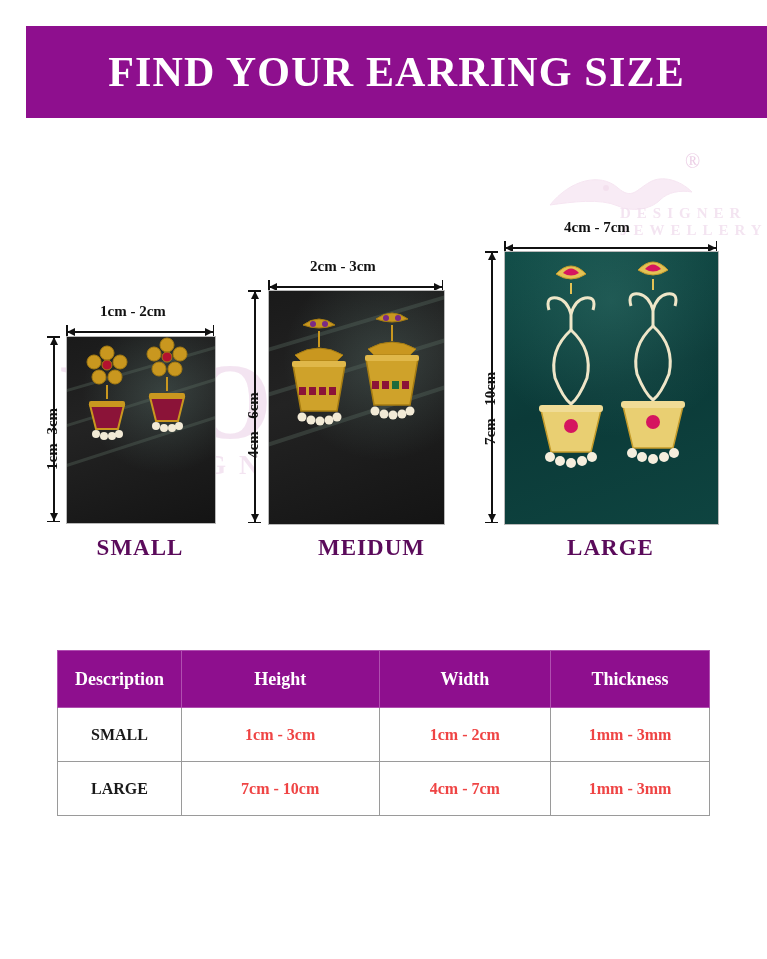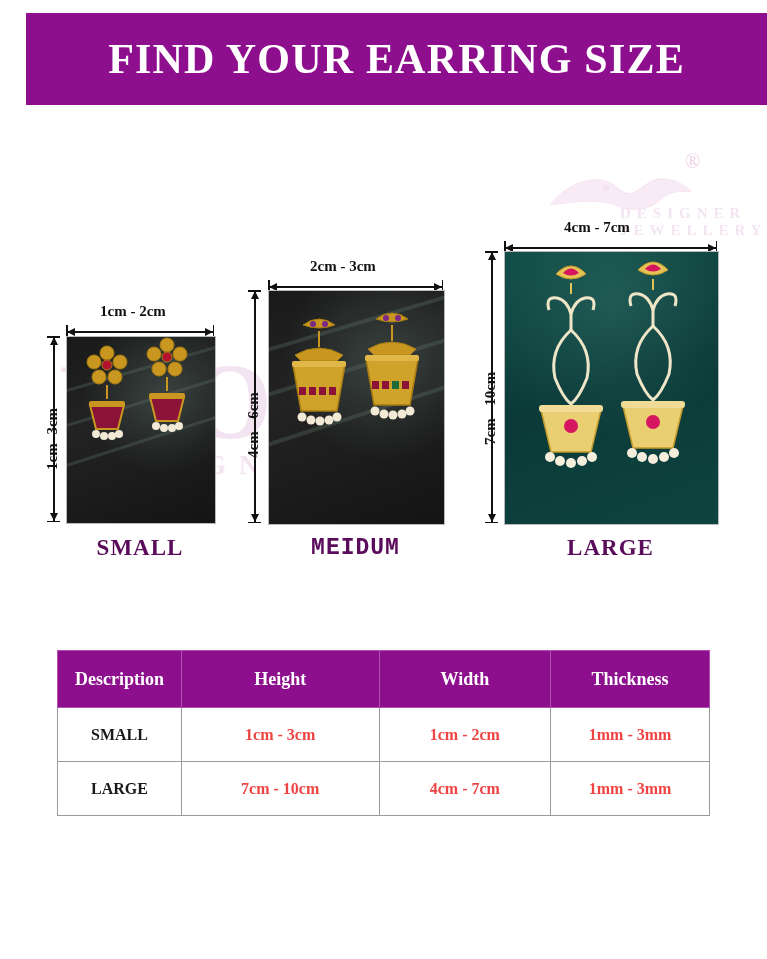--- a/index.html
+++ b/index.html
@@ -12,21 +12,21 @@
     background: #ffffff;
     font-family: "Liberation Serif", serif;
     position: relative;
     overflow: hidden;
   }
 
   
   .header-band {
     position: absolute;
     left: 26px;
-    top: 13px;
+    top: 26px;
     width: 741px;
     height: 92px;
     background: #8e0f8e;
     display: flex;
     align-items: center;
     justify-content: center;
   }
   .header-title {
     color: #ffffff;
     font-family: "Liberation Serif", serif;
@@ -412,21 +412,21 @@
             <circle cx="-17" cy="92" r="4.5"></circle>
               <circle cx="-8" cy="95" r="4.5"></circle>
             <circle cx="1" cy="96" r="4.5"></circle>
               <circle cx="10" cy="95" r="4.5"></circle>
               <circle cx="18" cy="92" r="4.5"></circle>
           </g>
         </g>
       </svg>
     </div>
 
-    <div class="size-name" style="left:263px; top:395px; width:185px;font-family:Liberation Mono, monospace;">MEIDUM</div>
+    <div class="size-name" style="left:279px; top:395px; width:185px;">MEIDUM</div>
   </div>
 
   <div class="item">
 
     <div class="dim-h" style="left:504px; top:101px; width:213px;">
       <div class="bar"></div>
         <div class="cap-l"></div>
         <div class="cap-r"></div>
       <div class="arw-l"></div>
         <div class="arw-r"></div>

